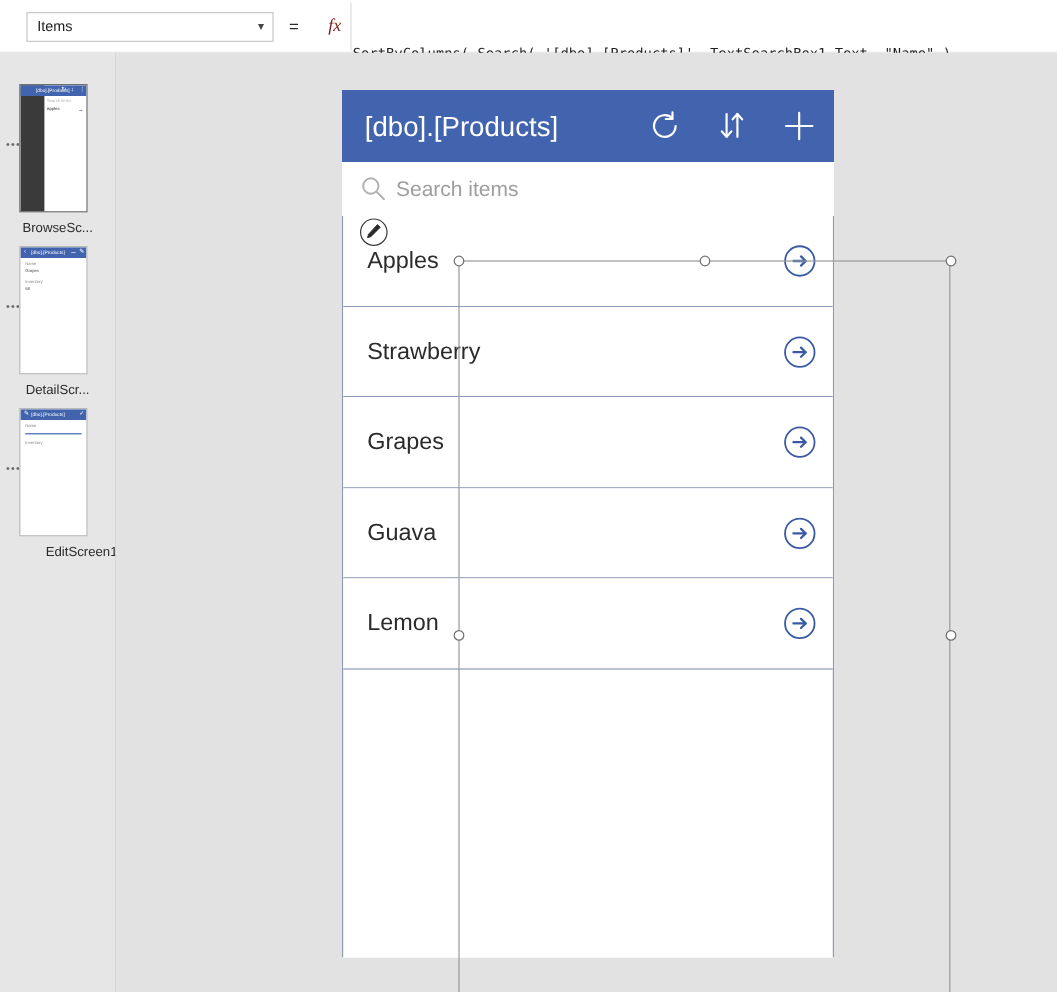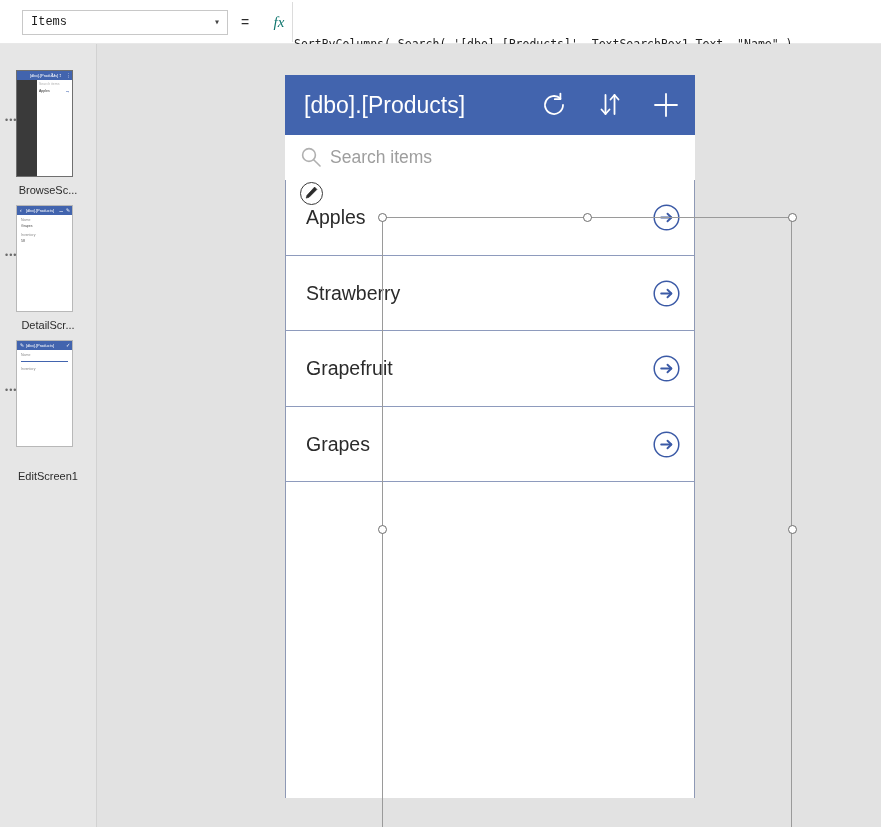--- a/index.html
+++ b/index.html
@@ -30,21 +30,21 @@
     box-sizing: border-box;
   }
   .prop-select {
     position: absolute;
     left: 22px; top: 10px;
     width: 206px;
     height: 25px;
     background: #ffffff;
     border: 1px solid #c8c8c8;
     box-sizing: border-box;
-    font-family: Liberation Mono, monospace;
+    font-family: Liberation Sans, sans-serif;
     font-size: 12px;
     color: #1b1b1b;
     padding: 0 20px 0 8px;
     line-height: 23px;
     cursor: pointer;
     user-select: none;
     white-space: nowrap;
     overflow: hidden;
   }
   .prop-select .chev {
@@ -76,21 +76,21 @@
   .fx-glyph {
     position: absolute;
     left: 6px; top: 0;
     width: 26px;
     height: 40px;
     line-height: 40px;
     text-align: center;
     font-family: "Liberation Serif", serif;
     font-style: italic;
     font-size: 15px;
-    color: #0f766e;
+    color: #7f1d1d;
     border-right: 1px solid #dcdcdc;
     user-select: none;
   }
   .fx-text {
     position: absolute;
     left: 34px; top: 7px;
     right: 2px;
     font-family: "DejaVu Sans Mono", monospace;
     font-size: 11.5px;
     line-height: 14px;
@@ -423,21 +423,21 @@
       <div class="thumb-frame" style="left:16px; top:0;">
         <div class="t-head">
           <div class="t-head-ico" style="left:3px;">✎</div>
           <div class="t-head-title">[dbo].[Products]</div>
           <div class="t-head-ico" style="left:49px;">✓</div>
         </div>
         <div class="t-row lbl" style="top:12px;">Name</div>
         <div class="t-line" style="top:20px;"></div>
         <div class="t-row lbl" style="top:26px;">Inventory</div>
       </div>
-      <div class="thumb-label" style="top:130px;">EditScreen1</div>
+      <div class="thumb-label" style="top:114px;padding-left:20px;">EditScreen1</div>
     </div>
 
   </div>
 
   <div class="canvas">
 
     <div class="phone">
 
       <div class="app-header">
         <div class="app-title">[dbo].[Products]</div>
@@ -486,35 +486,43 @@
           </div>
           <div class="g-item">
             <div class="g-item-label">Strawberry</div>
             <div class="g-item-arrow"><svg width="27" height="27" viewBox="0 0 27 27">
                 <circle cx="13.5" cy="13.5" r="12.3" fill="none" stroke="#3b5aa6" stroke-width="1.5"></circle>
                 <path d="M8.2 13.5 L18.2 13.5" stroke="#3b5aa6" stroke-width="1.9" stroke-linecap="round"></path>
                 <path d="M14.5 9.7 L18.4 13.5 L14.5 17.3" fill="none" stroke="#3b5aa6" stroke-width="1.9" stroke-linecap="round" stroke-linejoin="round"></path>
               </svg></div>
           </div>
           <div class="g-item">
-            <div class="g-item-label">Grapefruit</div>
+            <div class="g-item-label">Grapes</div>
             <div class="g-item-arrow"><svg width="27" height="27" viewBox="0 0 27 27">
                 <circle cx="13.5" cy="13.5" r="12.3" fill="none" stroke="#3b5aa6" stroke-width="1.5"></circle>
                 <path d="M8.2 13.5 L18.2 13.5" stroke="#3b5aa6" stroke-width="1.9" stroke-linecap="round"></path>
                 <path d="M14.5 9.7 L18.4 13.5 L14.5 17.3" fill="none" stroke="#3b5aa6" stroke-width="1.9" stroke-linecap="round" stroke-linejoin="round"></path>
               </svg></div>
           </div>
           <div class="g-item">
-            <div class="g-item-label">Grapes</div>
+            <div class="g-item-label">Guava</div>
             <div class="g-item-arrow"><svg width="27" height="27" viewBox="0 0 27 27">
                 <circle cx="13.5" cy="13.5" r="12.3" fill="none" stroke="#3b5aa6" stroke-width="1.5"></circle>
                 <path d="M8.2 13.5 L18.2 13.5" stroke="#3b5aa6" stroke-width="1.9" stroke-linecap="round"></path>
                 <path d="M14.5 9.7 L18.4 13.5 L14.5 17.3" fill="none" stroke="#3b5aa6" stroke-width="1.9" stroke-linecap="round" stroke-linejoin="round"></path>
               </svg></div>
           </div>
+          <div class="g-item">
+            <div class="g-item-label">Lemon</div>
+            <div class="g-item-arrow"><svg width="27" height="27" viewBox="0 0 27 27">
+                <circle cx="13.5" cy="13.5" r="12.3" fill="none" stroke="#3b5aa6" stroke-width="1.5"></circle>
+                <path d="M8.2 13.5 L18.2 13.5" stroke="#3b5aa6" stroke-width="1.9" stroke-linecap="round"></path>
+                <path d="M14.5 9.7 L18.4 13.5 L14.5 17.3" fill="none" stroke="#3b5aa6" stroke-width="1.9" stroke-linecap="round" stroke-linejoin="round"></path>
+              </svg></div>
+          </div>
         </div>
 
       <div class="edit-badge" style="left:15px; top:107px;">
         <svg width="20" height="20" viewBox="0 0 20 20">
           <path d="M13.6 4.1 L15.9 6.4 L8.1 14.2 L5.2 15.1 L6.1 12.2 Z" fill="#2b2b2b" stroke="#2b2b2b" stroke-width="0.7" stroke-linejoin="round"></path>
         </svg>
       </div>
 
     </div>
 

